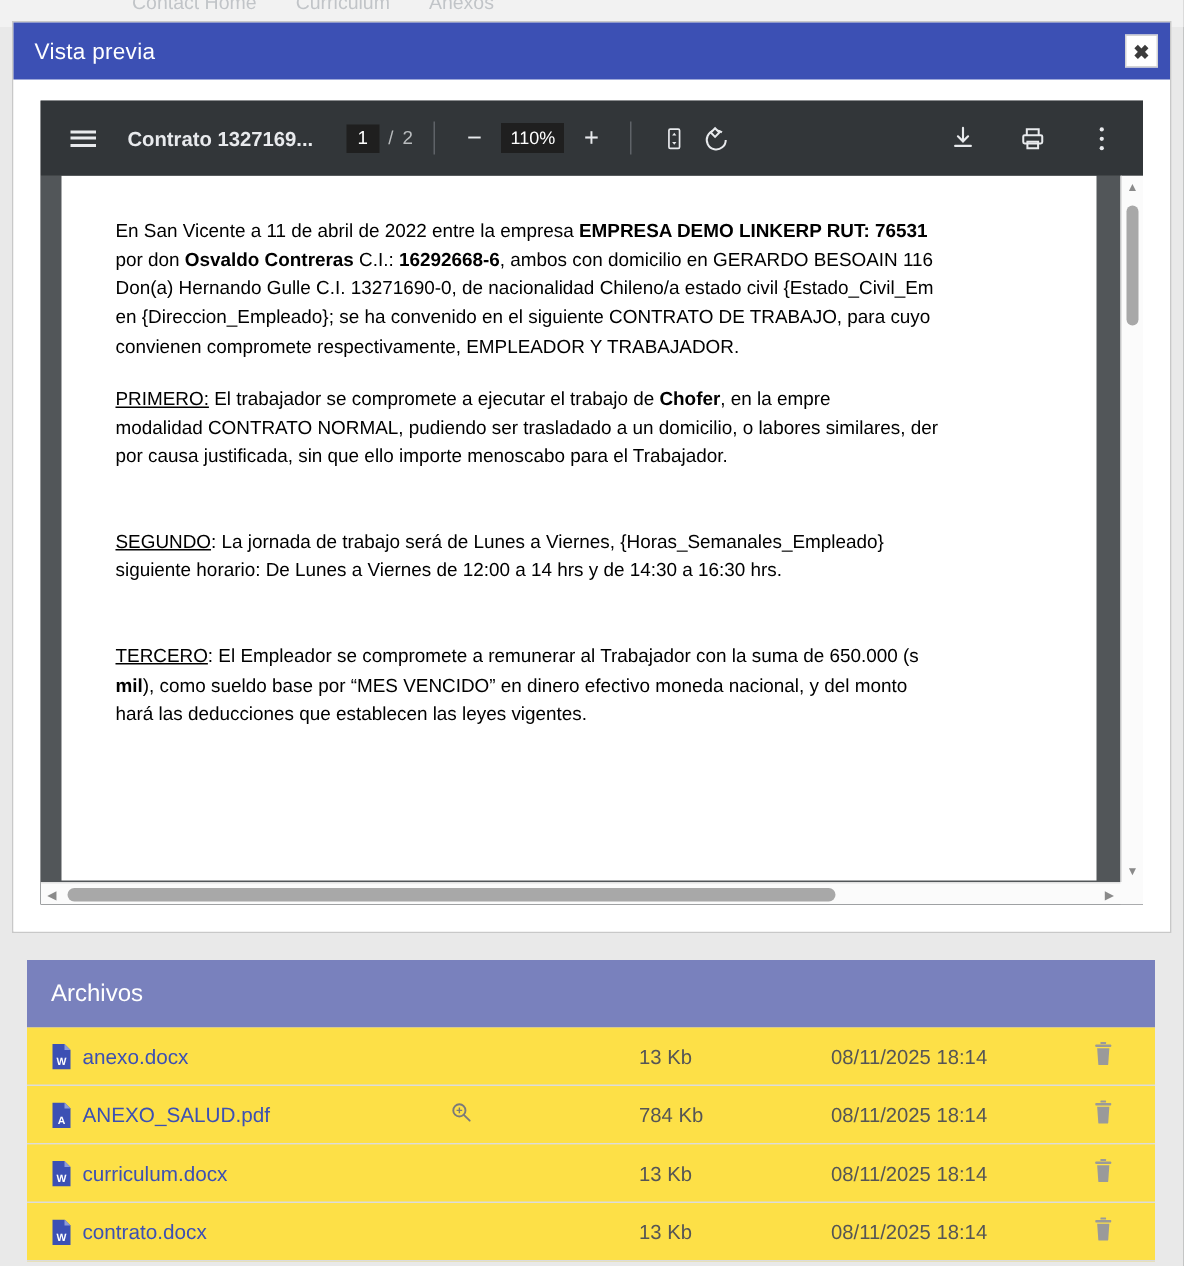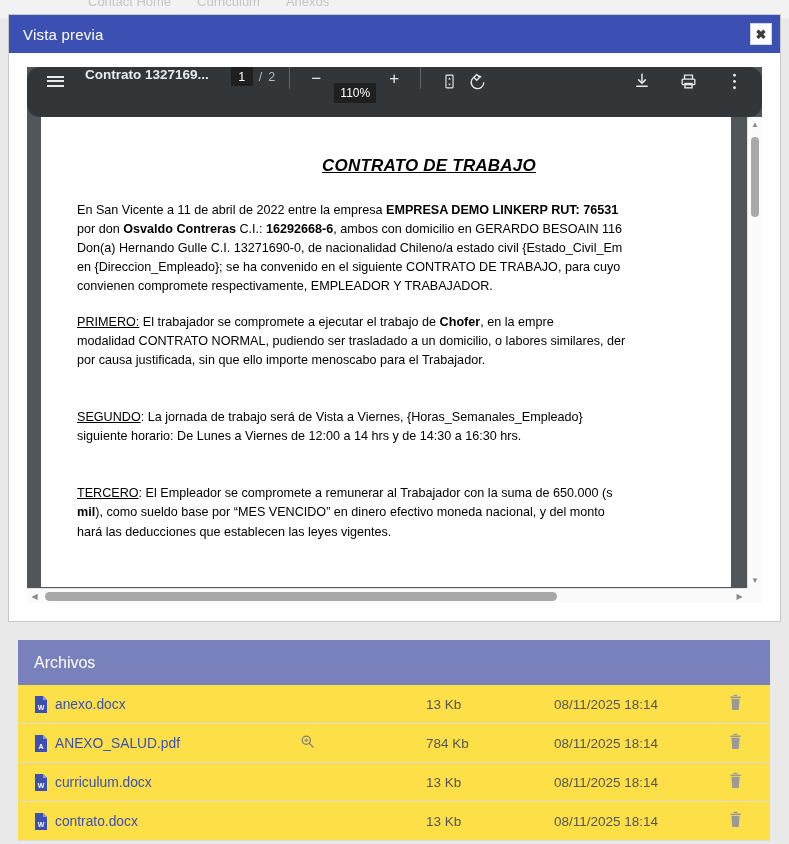--- a/index.html
+++ b/index.html
@@ -64,26 +64,25 @@
   .pdf-viewer {
     flex: 1 1 auto;
     display: flex; flex-direction: column;
     background: #525659;
     position: relative;
     overflow: hidden;
   }
   .pdf-toolbar {
     height: 50px; flex: 0 0 50px;
     background: #323639;
-    display: flex; align-items: flex-start;
+    display: flex; align-items: center;
     padding: 0 14px;
     color: #e8eaed;
     position: relative;
     z-index: 3;
-    border-radius: 13px;
   }
   .tb-icon {
     display: flex; align-items: center; justify-content: center;
     width: 28px; height: 28px;
     cursor: pointer; color: #e8eaed;
     flex: 0 0 auto;
   }
   .tb-hamburger { margin-right: 16px; }
   .tb-hamburger span {
     display: block; width: 17px; height: 2px; background: #e8eaed; margin: 2.5px 0;
@@ -327,40 +326,39 @@
             </svg>
           </div>
         </div>
       </div>
 
       <div class="pdf-stage">
 
         <div class="pdf-page">
           <div class="doc">
 
-            <h1>CONTRATO DE TRABAJO</h1>
 
             <p>
               <span>En San Vicente a 11 de abril de 2022 entre la empresa </span><b>EMPRESA DEMO LINKERP RUT: 76531</b><br>
               <span>por don </span><b>Osvaldo Contreras</b><span> C.I.: </span><b>16292668-6</b><span>, ambos con domicilio en GERARDO BESOAIN 116</span><br>
               <span>Don(a) Hernando Gulle C.I. 13271690-0, de nacionalidad Chileno/a estado civil {Estado_Civil_Em</span><br>
               <span>en {Direccion_Empleado}; se ha convenido en el siguiente CONTRATO DE TRABAJO, para cuyo</span><br>
               <span>convienen compromete respectivamente, EMPLEADOR Y TRABAJADOR.</span>
             </p>
 
             <p>
               <span class="u">PRIMERO:</span><span> El trabajador se compromete a ejecutar el trabajo de </span><b>Chofer</b><span>, en la empre</span><br>
               <span>modalidad CONTRATO NORMAL, pudiendo ser trasladado a un domicilio, o labores similares, der</span><br>
               <span>por causa justificada, sin que ello importe menoscabo para el Trabajador.</span>
             </p>
 
             <div class="gap"></div>
 
             <p>
-              <span class="u">SEGUNDO</span><span>: La jornada de trabajo será de Vista a Viernes, {Horas_Semanales_Empleado}</span><br>
+              <span class="u">SEGUNDO</span><span>: La jornada de trabajo será de Lunes a Viernes, {Horas_Semanales_Empleado}</span><br>
               <span>siguiente horario: De Lunes a Viernes de 12:00 a 14 hrs y de 14:30 a 16:30 hrs.</span>
             </p>
 
             <div class="gap"></div>
 
             <p>
               <span class="u">TERCERO</span><span>: El Empleador se compromete a remunerar al Trabajador con la suma de 650.000 (s</span><br>
               <b>mil</b><span>), como sueldo base por “MES VENCIDO” en dinero efectivo moneda nacional, y del monto</span><br>
               <span>hará las deducciones que establecen las leyes vigentes.</span>
             </p>

